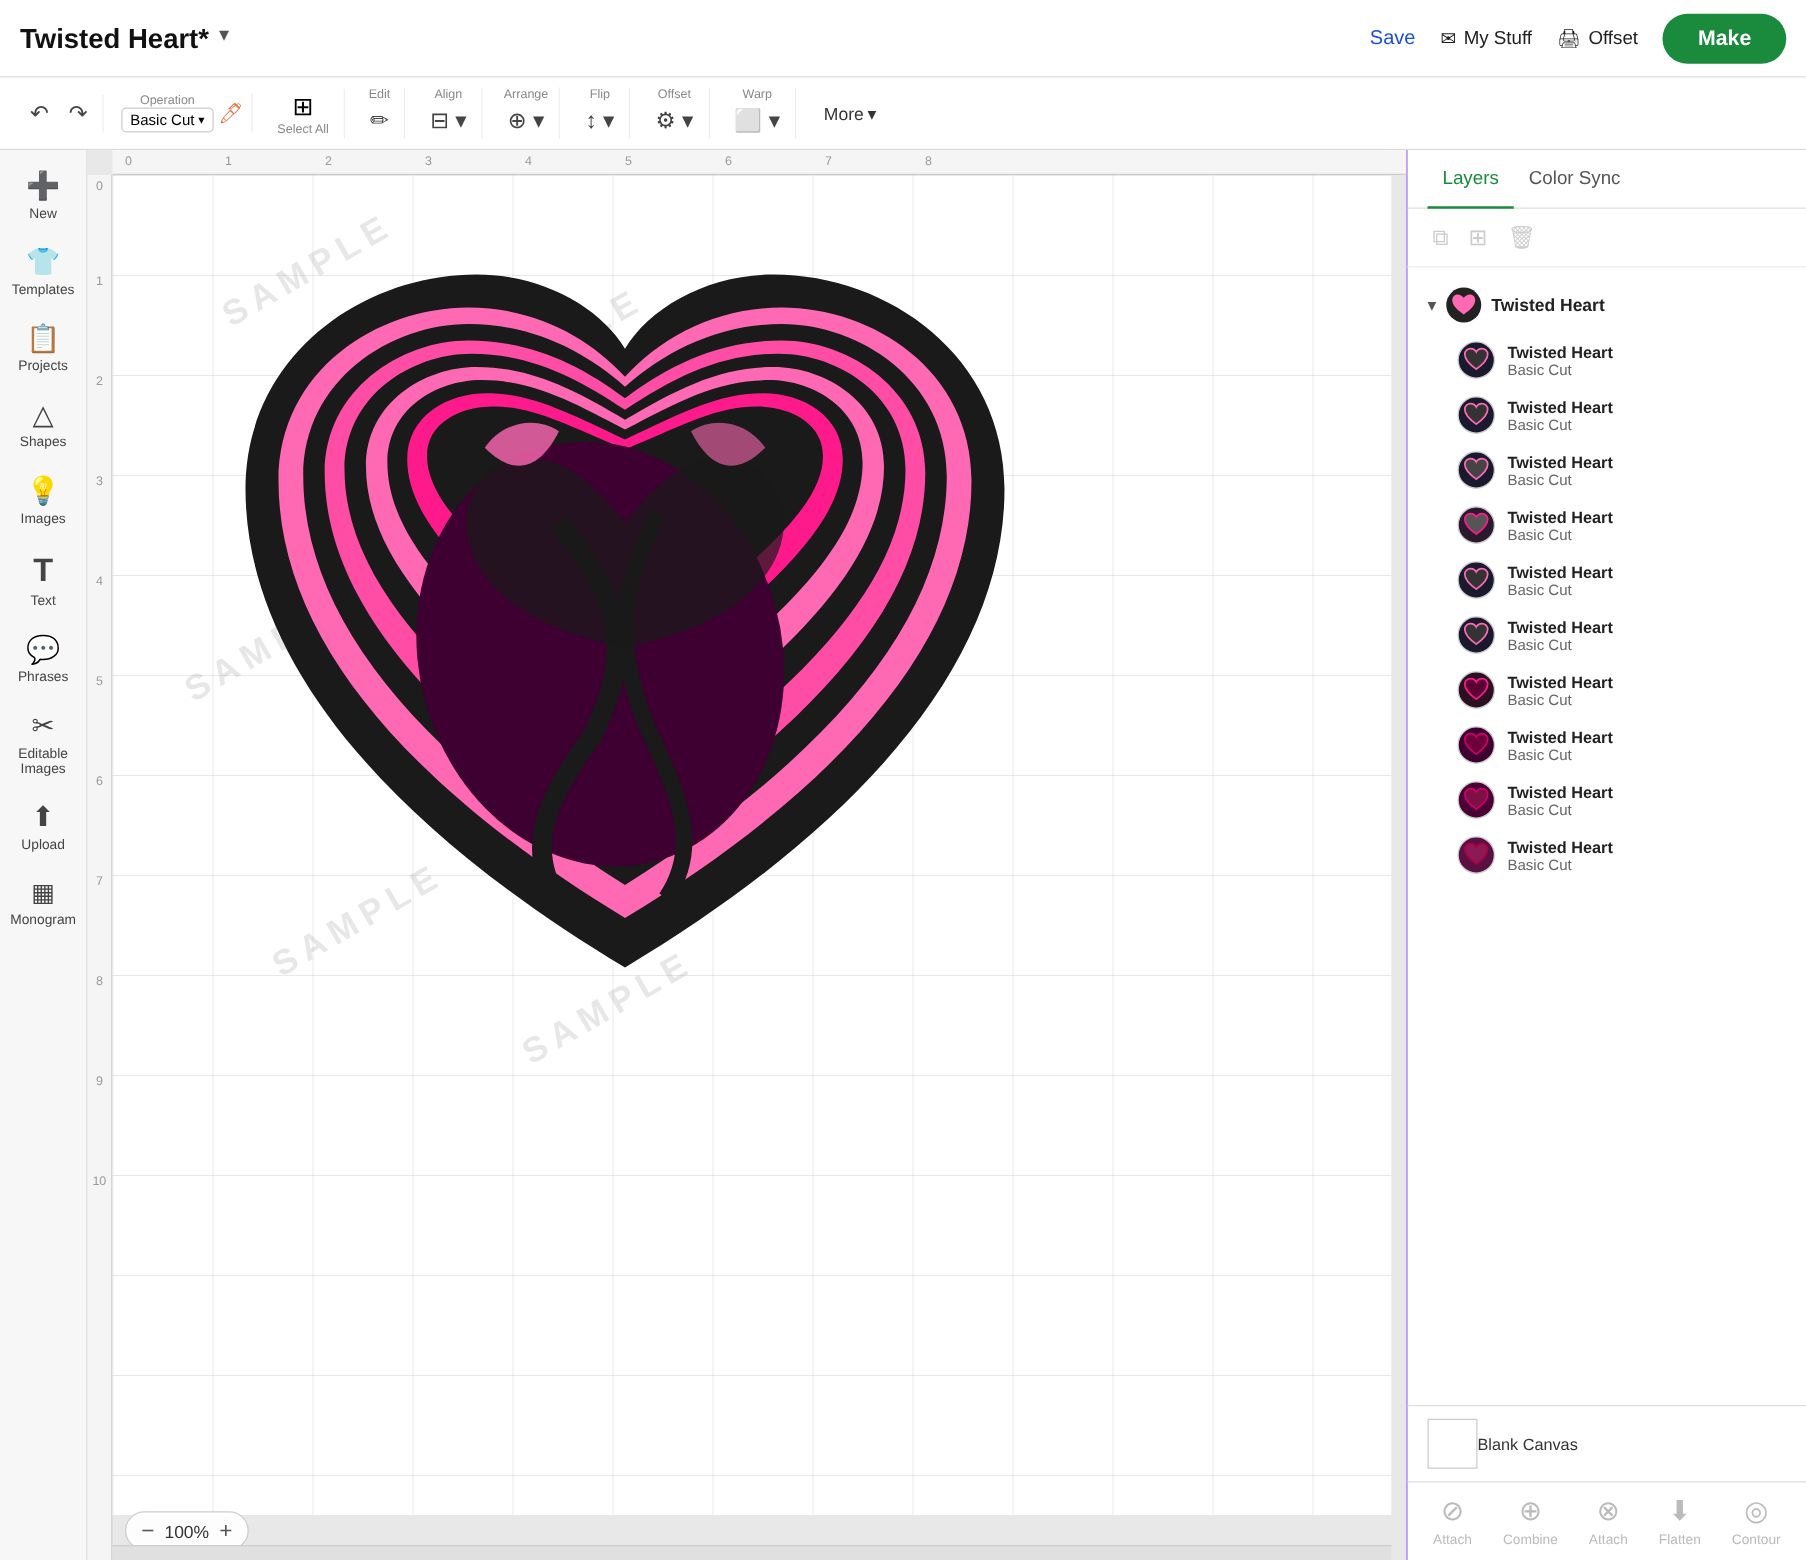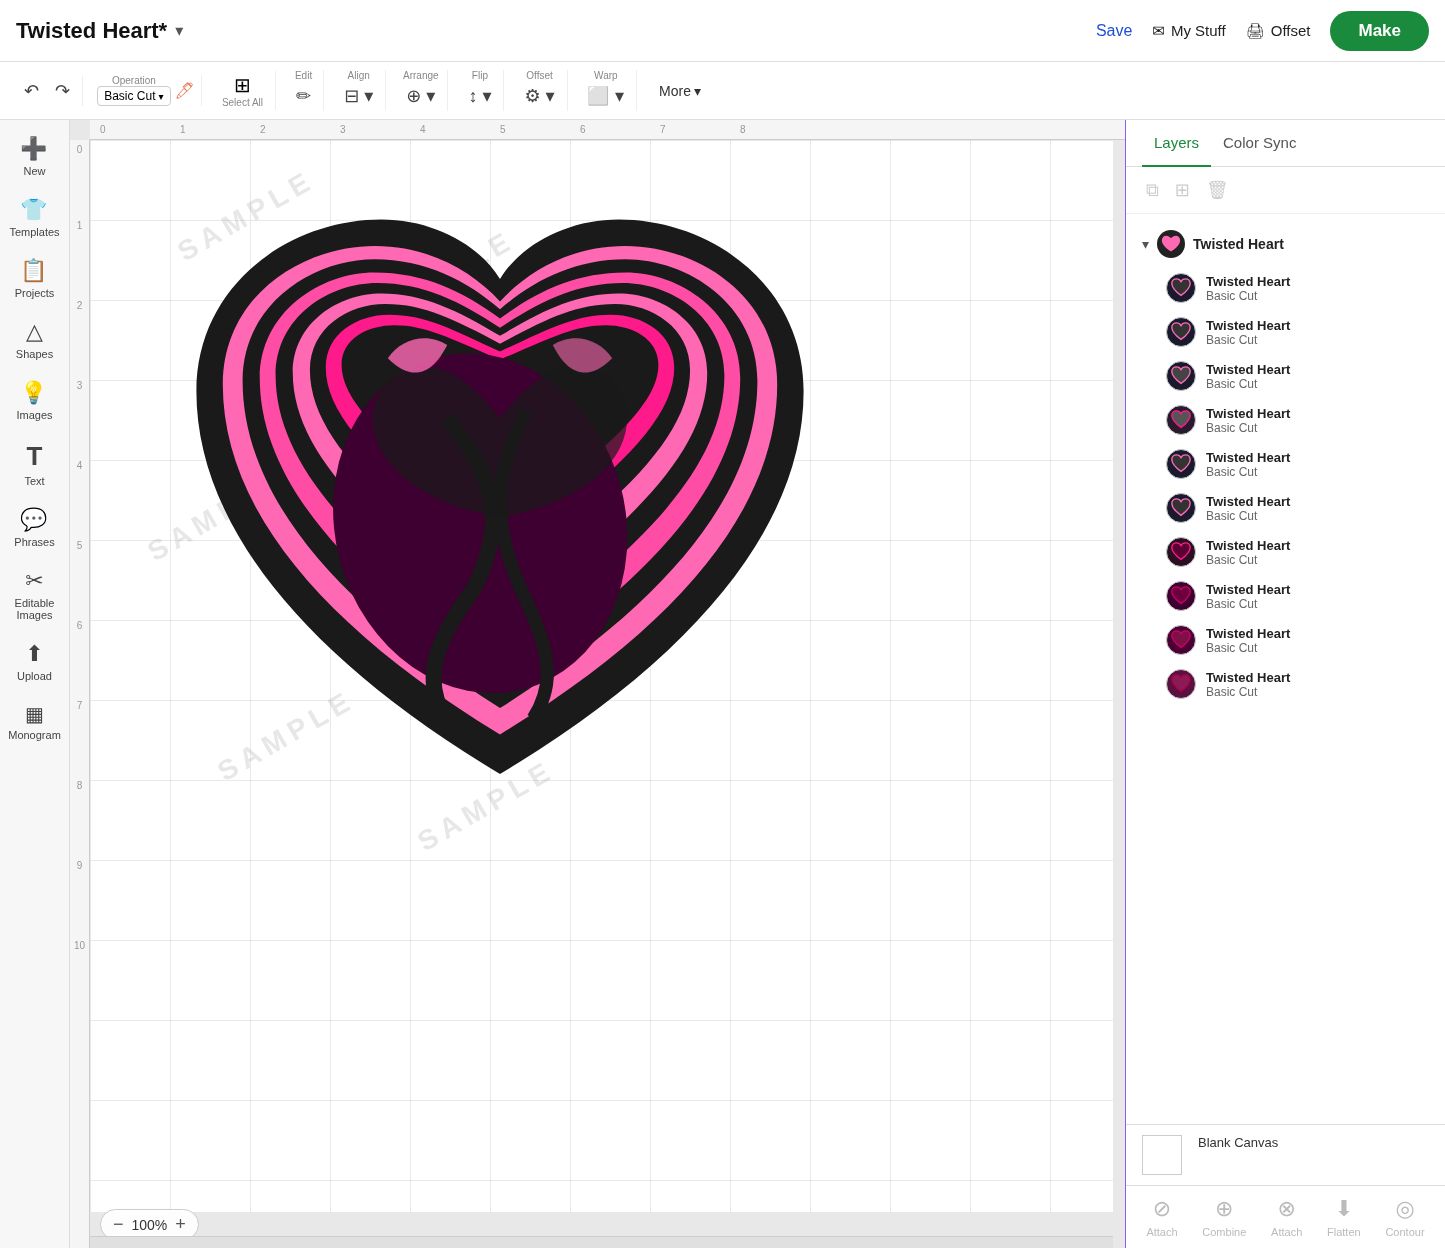--- a/index.html
+++ b/index.html
@@ -4,21 +4,21 @@
   <style>
     * { box-sizing: border-box; margin: 0; padding: 0; }
     body { font-family: -apple-system, BlinkMacSystemFont, 'Segoe UI', sans-serif; background: #f0f0f0; width: 1445px; height: 1248px; overflow: hidden; }
 
     
     #topbar {
       display: flex; align-items: center; justify-content: space-between;
       background: #fff; height: 62px; padding: 0 16px;
       border-bottom: 1px solid #ddd; position: relative; z-index: 10;
     }
-    #topbar-left { display: flex; align-items: center; gap: 8px; }
+    #topbar-left { display: flex; align-items: flex-start; gap: 8px; }
     #title-text { font-size: 22px; font-weight: 700; color: #111; }
     #chevron-icon { font-size: 16px; color: #555; cursor: pointer; }
     #topbar-right { display: flex; align-items: center; gap: 20px; }
     #save-btn { background: none; border: none; font-size: 16px; font-weight: 500; color: #1d4ed8; cursor: pointer; }
     .topbar-nav-btn { display: flex; align-items: center; gap: 6px; background: none; border: none; font-size: 15px; color: #222; cursor: pointer; font-weight: 500; }
     #make-btn { background: #1a8a3c; color: #fff; border: none; border-radius: 24px; padding: 10px 28px; font-size: 17px; font-weight: 700; cursor: pointer; }
 
     
     #toolbar {
       display: flex; align-items: center;
@@ -147,21 +147,21 @@
       background: #333; display: flex; align-items: center; justify-content: center;
       flex-shrink: 0; overflow: hidden; border: 1px solid #ccc;
     }
     .layer-thumb svg { width: 22px; height: 22px; }
     .layer-info { display: flex; flex-direction: column; }
     .layer-name { font-size: 13px; font-weight: 600; color: #222; }
     .layer-sub { font-size: 12px; color: #666; }
 
     
     #panel-bottom {
-      border-top: 1px solid #ddd; padding: 10px 16px; display: flex; gap: 16px;
+      border-top: 1px solid #ddd; padding: 10px 16px; display: flex; align-items: center; gap: 0;
     }
     .blank-canvas-thumb {
       width: 40px; height: 40px; border: 1px solid #ccc; background: #fff;
       flex-shrink: 0;
     }
     .blank-canvas-label { font-size: 13px; color: #333; }
 
     #panel-actions {
       display: flex; align-items: center; justify-content: space-around;
       padding: 10px 8px; border-top: 1px solid #ddd;

